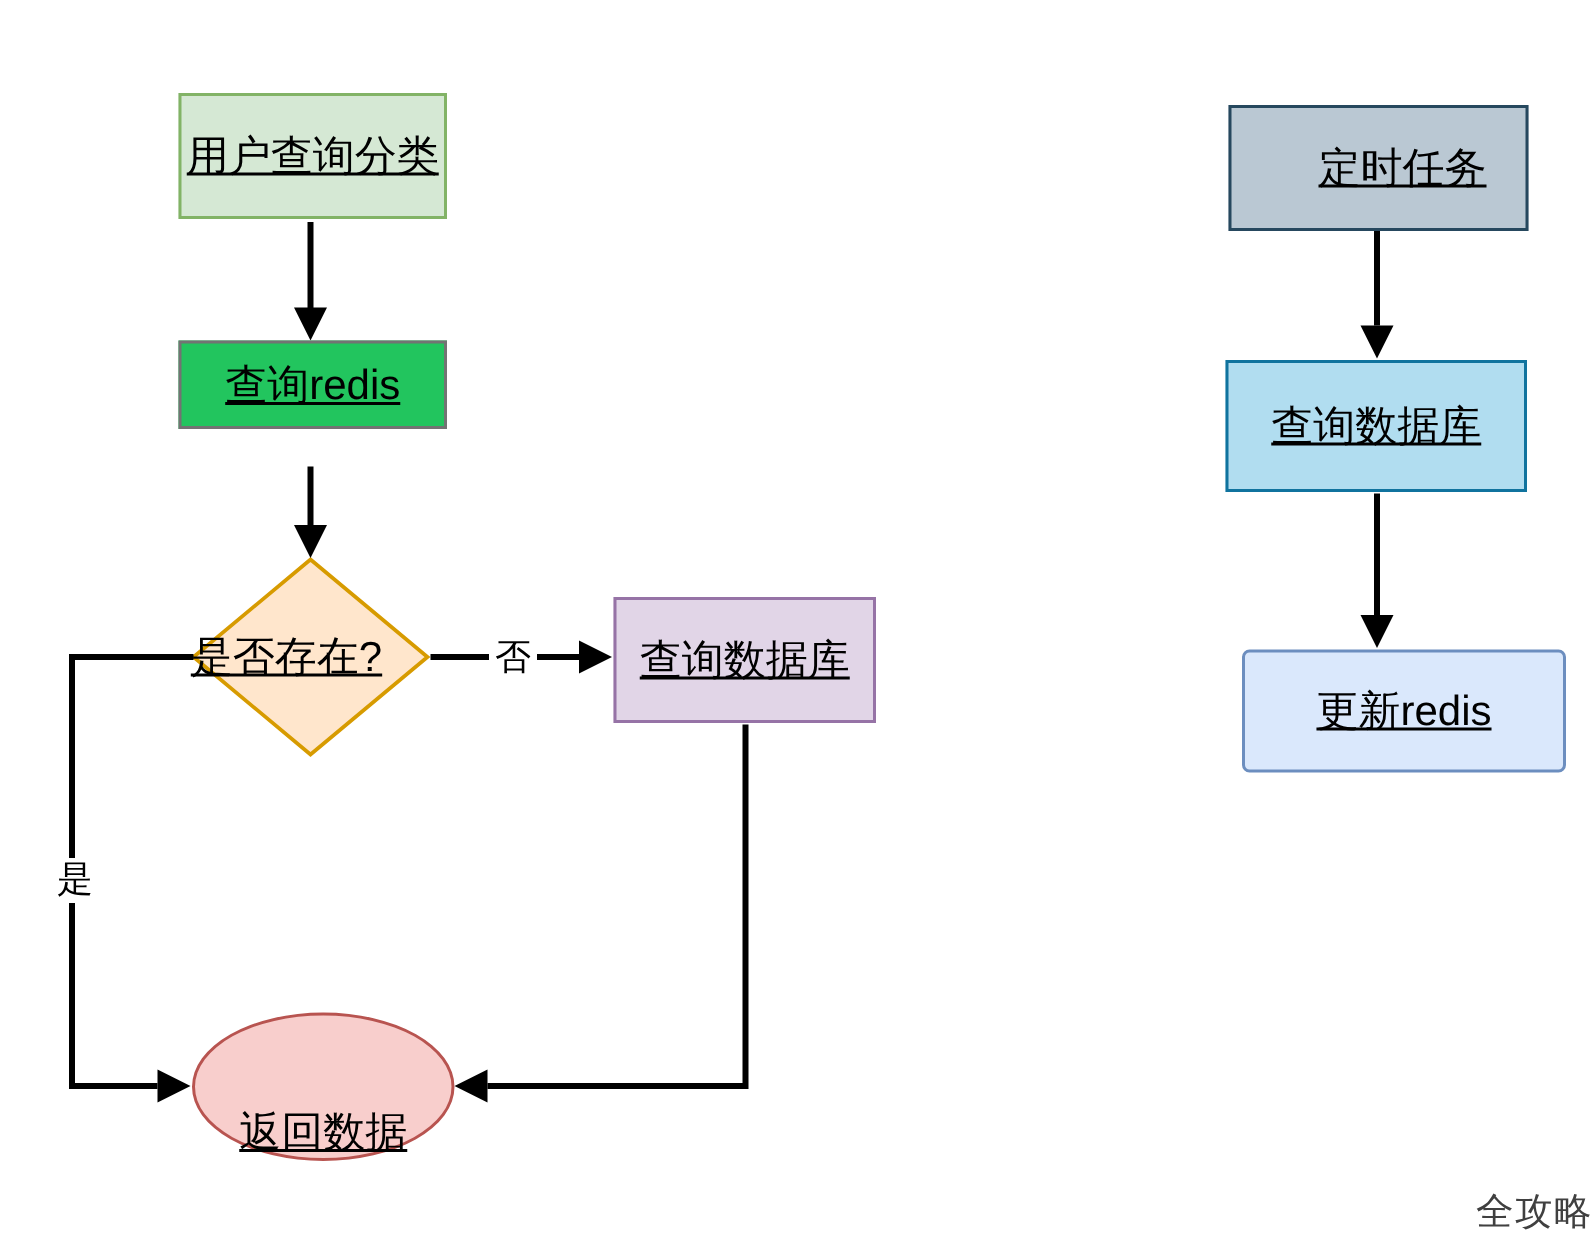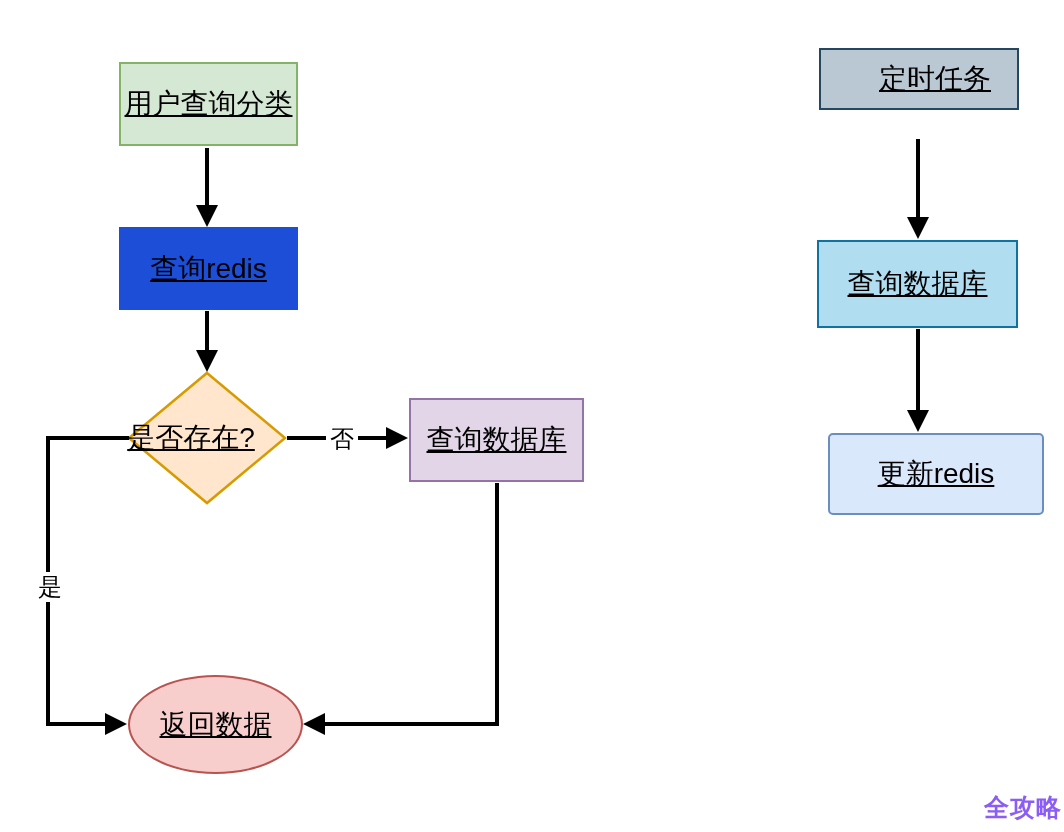--- a/index.html
+++ b/index.html
@@ -28,45 +28,45 @@
     display: flex;
     align-items: center;
     justify-content: center;
     font-size: 28px;
     color: #000000;
     text-align: center;
     line-height: 1.2;
     text-decoration: underline;
   }
   .node-user-query    { left:119px; top:62px;  width:179px; height:84px; background:#d5e8d4; border:2px solid #82b366; }
-  .node-query-redis   { left:119px; top:227px; width:179px; height:83px; background:#1d4ed8; border:2px solid #1d4ed8; }
+  .node-query-redis   { left:119px; top:227px; width:179px; height:59px; background:#22c55e; border:2px solid #737373; }
   .node-exists-label  { left:113px; top:373px; width:156px; height:130px; background:transparent; }
   .node-query-db      { left:409px; top:398px; width:175px; height:84px; background:#e1d5e7; border:2px solid #9673a6; }
-  .node-return-data   { left:128px; top:675px; width:175px; height:99px; background:#f8cecc; border:2px solid #b85450; border-radius:50%; }
-  .node-timed-task    { left:819px; top:48px;  width:200px; height:62px; background:#bac8d3; border:2px solid #26485e;padding-left:32px; }
+  .node-return-data   { left:128px; top:675px; width:175px; height:99px; background:#f8cecc; border:2px solid #b85450; border-radius:50%;align-items:flex-end; }
+  .node-timed-task    { left:819px; top:70px;  width:200px; height:84px; background:#bac8d3; border:2px solid #26485e;padding-left:32px; }
   .node-query-db2     { left:817px; top:240px; width:201px; height:88px; background:#b1ddf0; border:2px solid #10739e; }
   .node-update-redis  { left:828px; top:433px; width:216px; height:82px; background:#dae8fc; border:2px solid #6c8ebf; border-radius:5px; }
   .edge-label {
     position: absolute;
     background: #ffffff;
     color: #000000;
     font-size: 24px;
     line-height: 1;
     padding: 3px 4px;
     text-align: center;
   }
   .edge-label-no  { left: 326px; top: 424px; }
   .edge-label-yes { left: 34px;  top: 572px; }
   .watermark {
     position: absolute;
     right: 2px;
     bottom: 8px;
     font-size: 25px;
-    font-weight: bold;
-    color: #8b5cf6;
+    font-weight: normal;
+    color: #404040;
     letter-spacing: 1px;
   }
 </style>
 </head>
 <body>
 
 <div class="canvas">
 
   <svg class="edges-svg" viewBox="0 0 1064 832" xmlns="http://www.w3.org/2000/svg">
 

